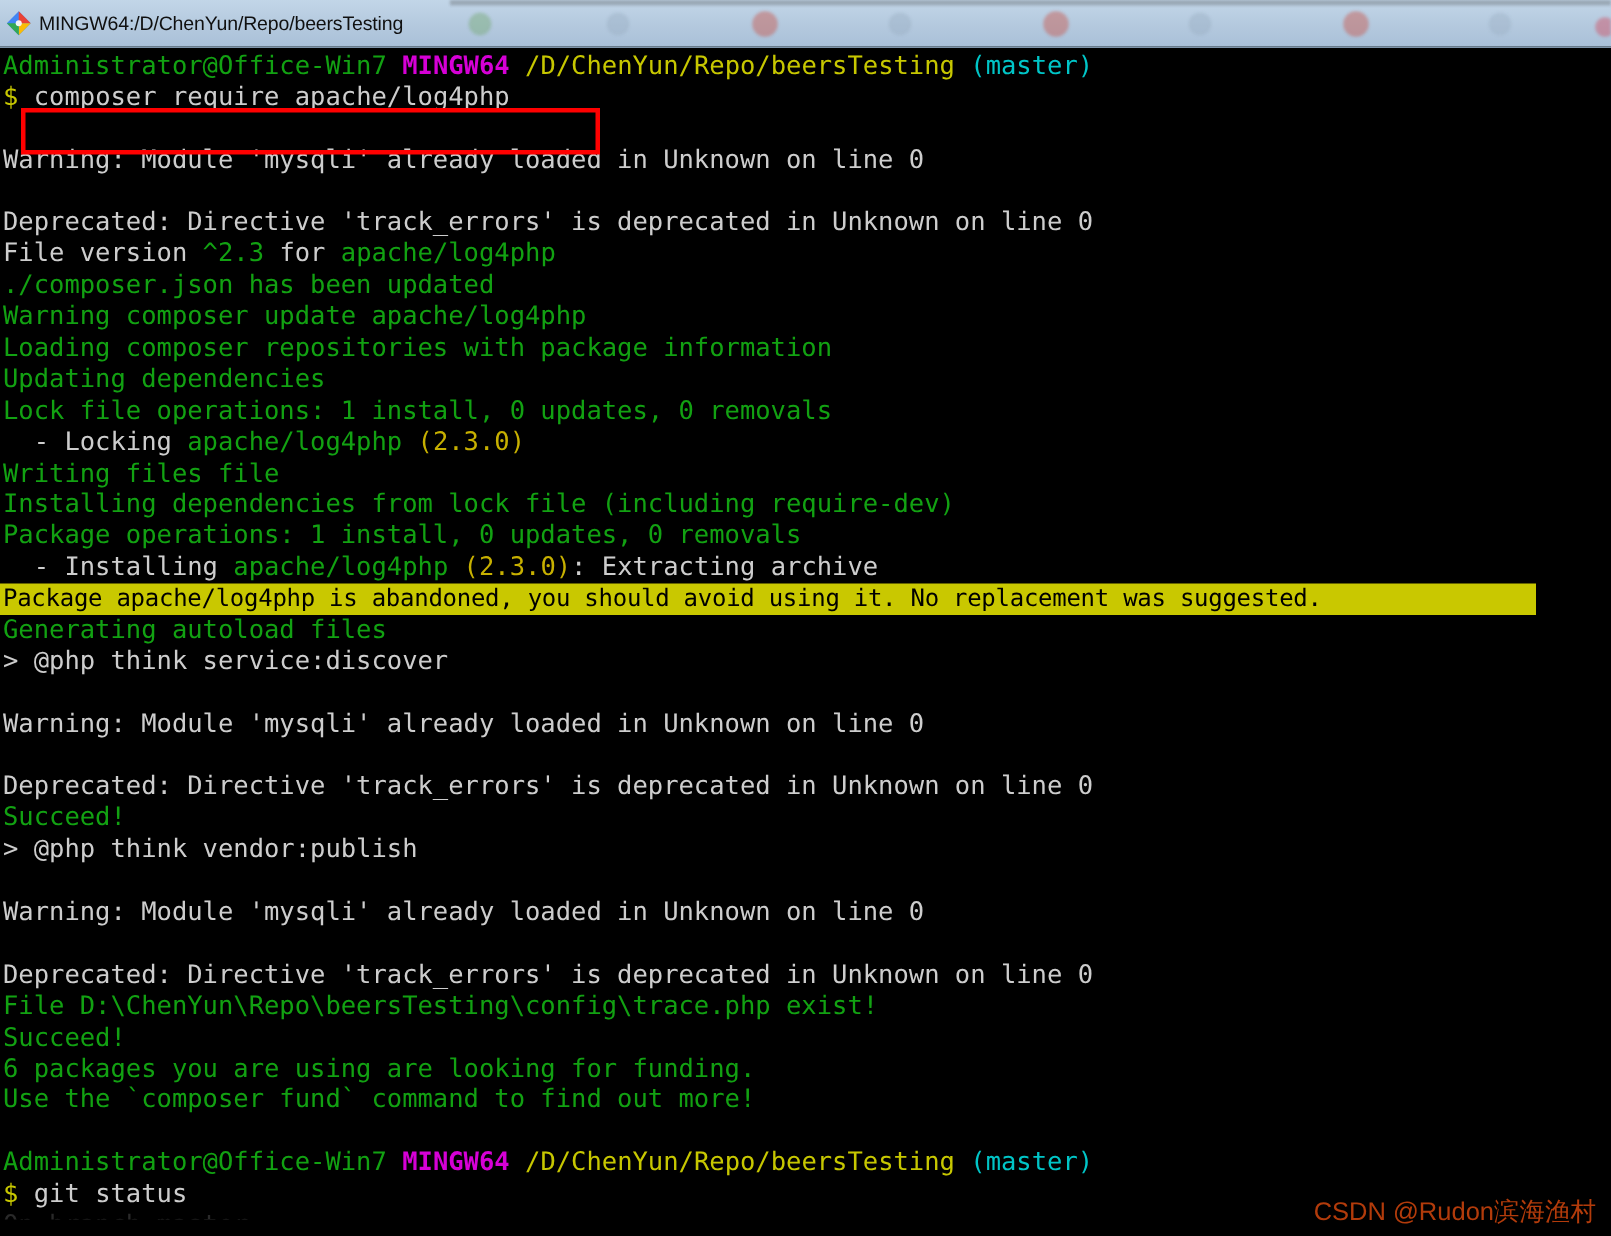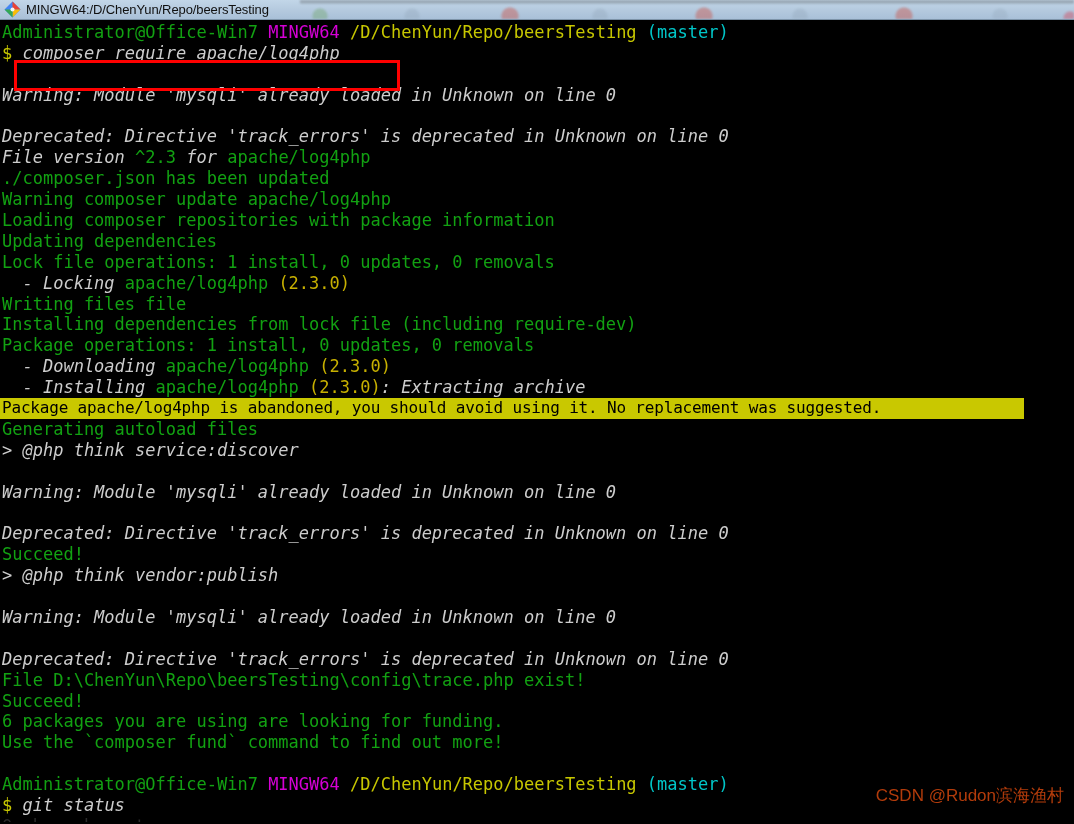--- a/index.html
+++ b/index.html
@@ -11,21 +11,21 @@
   body {
     width: 1074px;
     height: 824px;
     overflow: hidden;
     font-family: "DejaVu Sans Mono", "Liberation Mono", monospace;
   }
 
   
   #titlebar {
     position: relative;
-    height: 20px;
+    height: 32px;
     width: 1074px;
     background: linear-gradient(180deg, #c2d6e8 0%, #b4c9de 55%, #a9c0d8 100%);
     display: flex;
     align-items: center;
     overflow: hidden;
     border-bottom: 1px solid #7d93a8;
     box-sizing: border-box;
   }
   
   #titlebar .bg-blur {
@@ -83,23 +83,23 @@
     font-size: 17px;
     white-space: pre;
     color: #cccccc;
     padding-left: 2px;
     letter-spacing: 0px;
   }
   .line.blank { color: transparent; }
 
   
   .c-green   { color: #12a112; }
-  .c-white   { color: #cdcdcd; font-style: italic; }
+  .c-white   { color: #cdcdcd; }
   .c-yellow  { color: #c7b000; margin-top: 12px; }
-  .c-magenta { color: #d600d6; }
+  .c-magenta { color: #d600d6; font-weight: bold; }
   .c-cyan    { color: #00c5c7; }
   .c-olive   { color: #c7c700; }
 
   
   .line.highlight {
     background: #c9c800;
     color: #000000;
     display: block;
     width: 1022px;
     font-size: 16px;
@@ -167,21 +167,20 @@
       <div class="line"><span class="c-white">File version </span><span class="c-green">^2.3</span><span class="c-white"> for </span><span class="c-green">apache/log4php</span></div>
       <div class="line c-green">./composer.json has been updated</div>
       <div class="line c-green">Warning composer update apache/log4php</div>
       <div class="line c-green">Loading composer repositories with package information</div>
       <div class="line c-green">Updating dependencies</div>
       <div class="line c-green">Lock file operations: 1 install, 0 updates, 0 removals</div>
       <div class="line"><span class="c-white">  - Locking </span><span class="c-green">apache/log4php</span><span class="c-white"> </span><span class="c-yellow">(2.3.0)</span></div>
       <div class="line c-green">Writing files file</div>
       <div class="line c-green">Installing dependencies from lock file (including require-dev)</div>
       <div class="line c-green">Package operations: 1 install, 0 updates, 0 removals</div>
-      <div class="line"><span class="c-white">  - Downloading </span><span class="c-green">apache/log4php</span><span class="c-white"> </span><span class="c-yellow">(2.3.0)</span></div>
       <div class="line"><span class="c-white">  - Installing </span><span class="c-green">apache/log4php</span><span class="c-white"> </span><span class="c-yellow">(2.3.0)</span><span class="c-white">: Extracting archive</span></div>
       <div class="line highlight">Package apache/log4php is abandoned, you should avoid using it. No replacement was suggested.</div>
       <div class="line c-green">Generating autoload files</div>
       <div class="line c-white">&gt; @php think service:discover</div>
       <div class="line blank"> </div>
       <div class="line c-white">Warning: Module 'mysqli' already loaded in Unknown on line 0</div>
       <div class="line blank"> </div>
       <div class="line c-white">Deprecated: Directive 'track_errors' is deprecated in Unknown on line 0</div>
       <div class="line c-green">Succeed!</div>
       <div class="line c-white">&gt; @php think vendor:publish</div>

